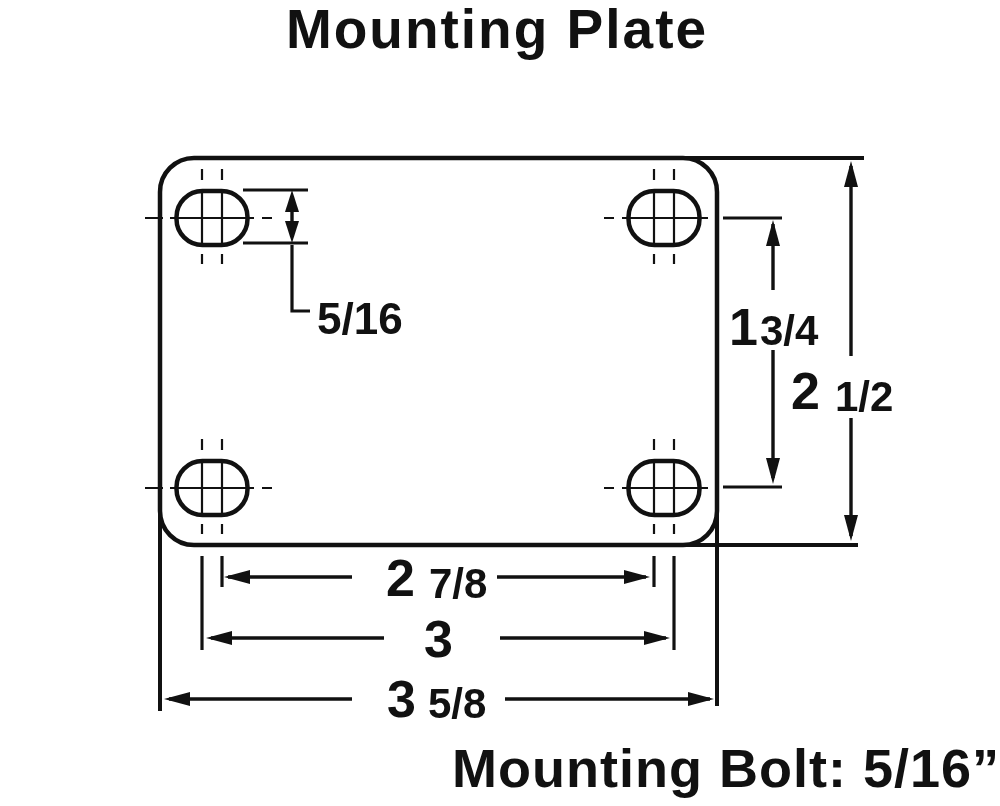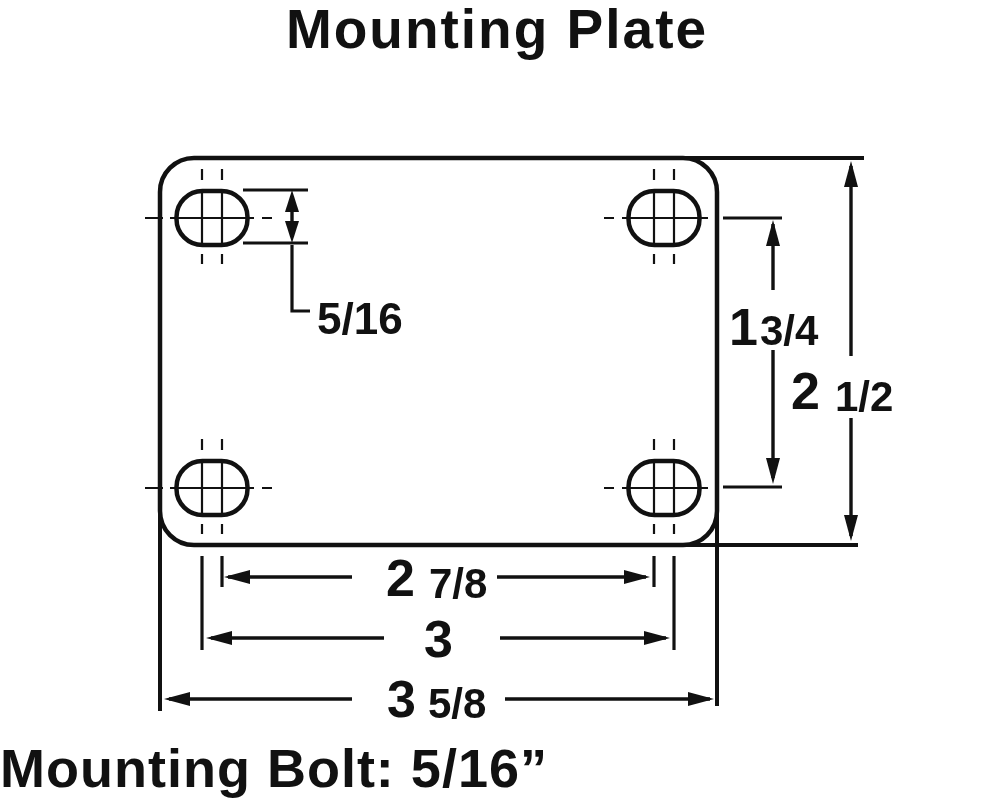--- a/index.html
+++ b/index.html
@@ -27,21 +27,21 @@
     line-height: 65px;
     font-weight: 700;
     letter-spacing: 2px;
     color: #111111;
   }
   .footer {
     position: absolute;
     top: 738px;
     left: 0;
     width: 1000px;
-    text-align: left;
+    text-align: right;
     font-size: 54px;
     line-height: 60px;
     font-weight: 700;
     letter-spacing: 1px;
     color: #111111;
   }
   svg.drawing {
     position: absolute;
     top: 0;
     left: 0;

